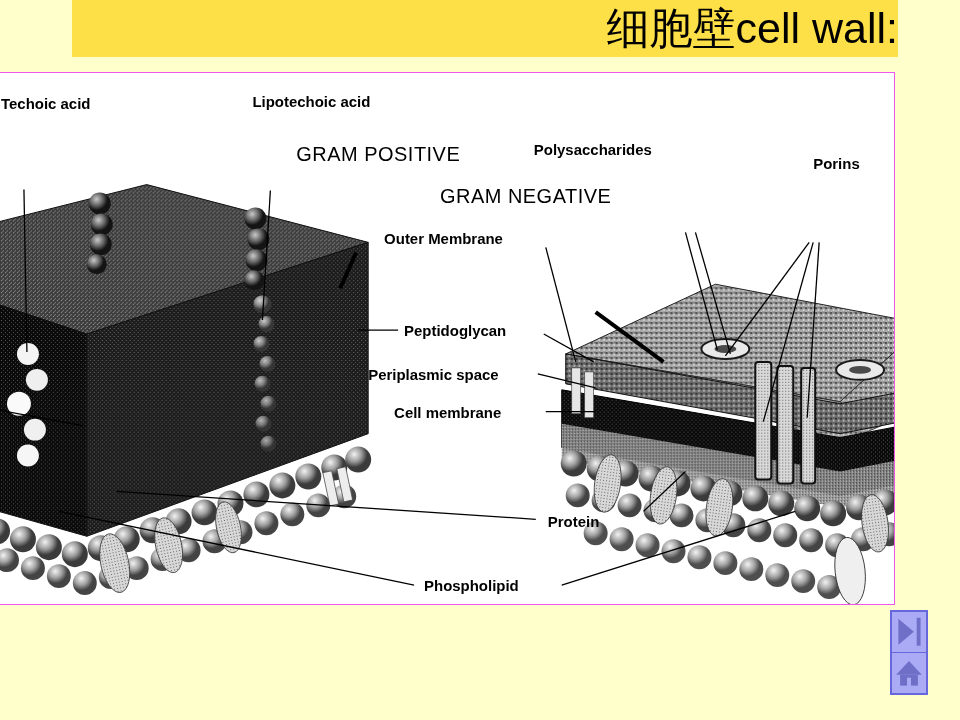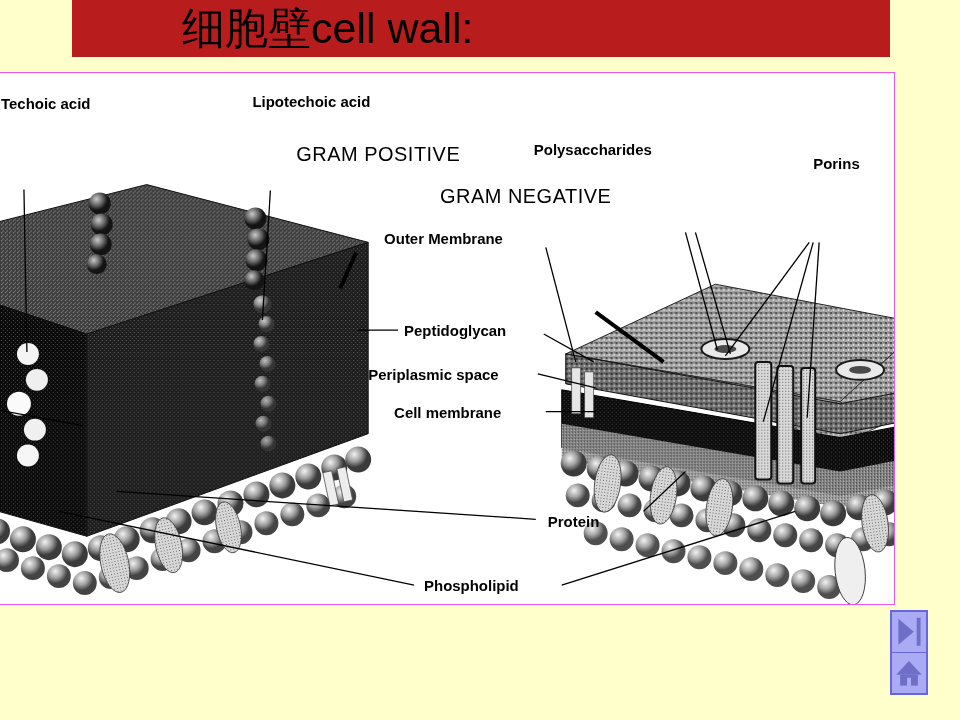--- a/index.html
+++ b/index.html
@@ -15,24 +15,25 @@
     position: relative;
   }
 
   
   #title-banner {
     position: absolute;
     left: 72px;
     top: 0px;
     width: 818px;
     height: 57px;
-    background: #b91c1c;
+    background: #fde047;
     display: flex;
     align-items: center;
-    justify-content: flex-start;
+    justify-content: flex-end;
+    padding-left: 8px;
   }
   #title-text {
     font-family: "Liberation Sans", "DejaVu Sans", sans-serif;
     font-size: 43px;
     line-height: 43px;
     color: #000000;
     white-space: nowrap;
     letter-spacing: 0px;
     padding-left: 110px;
   }

